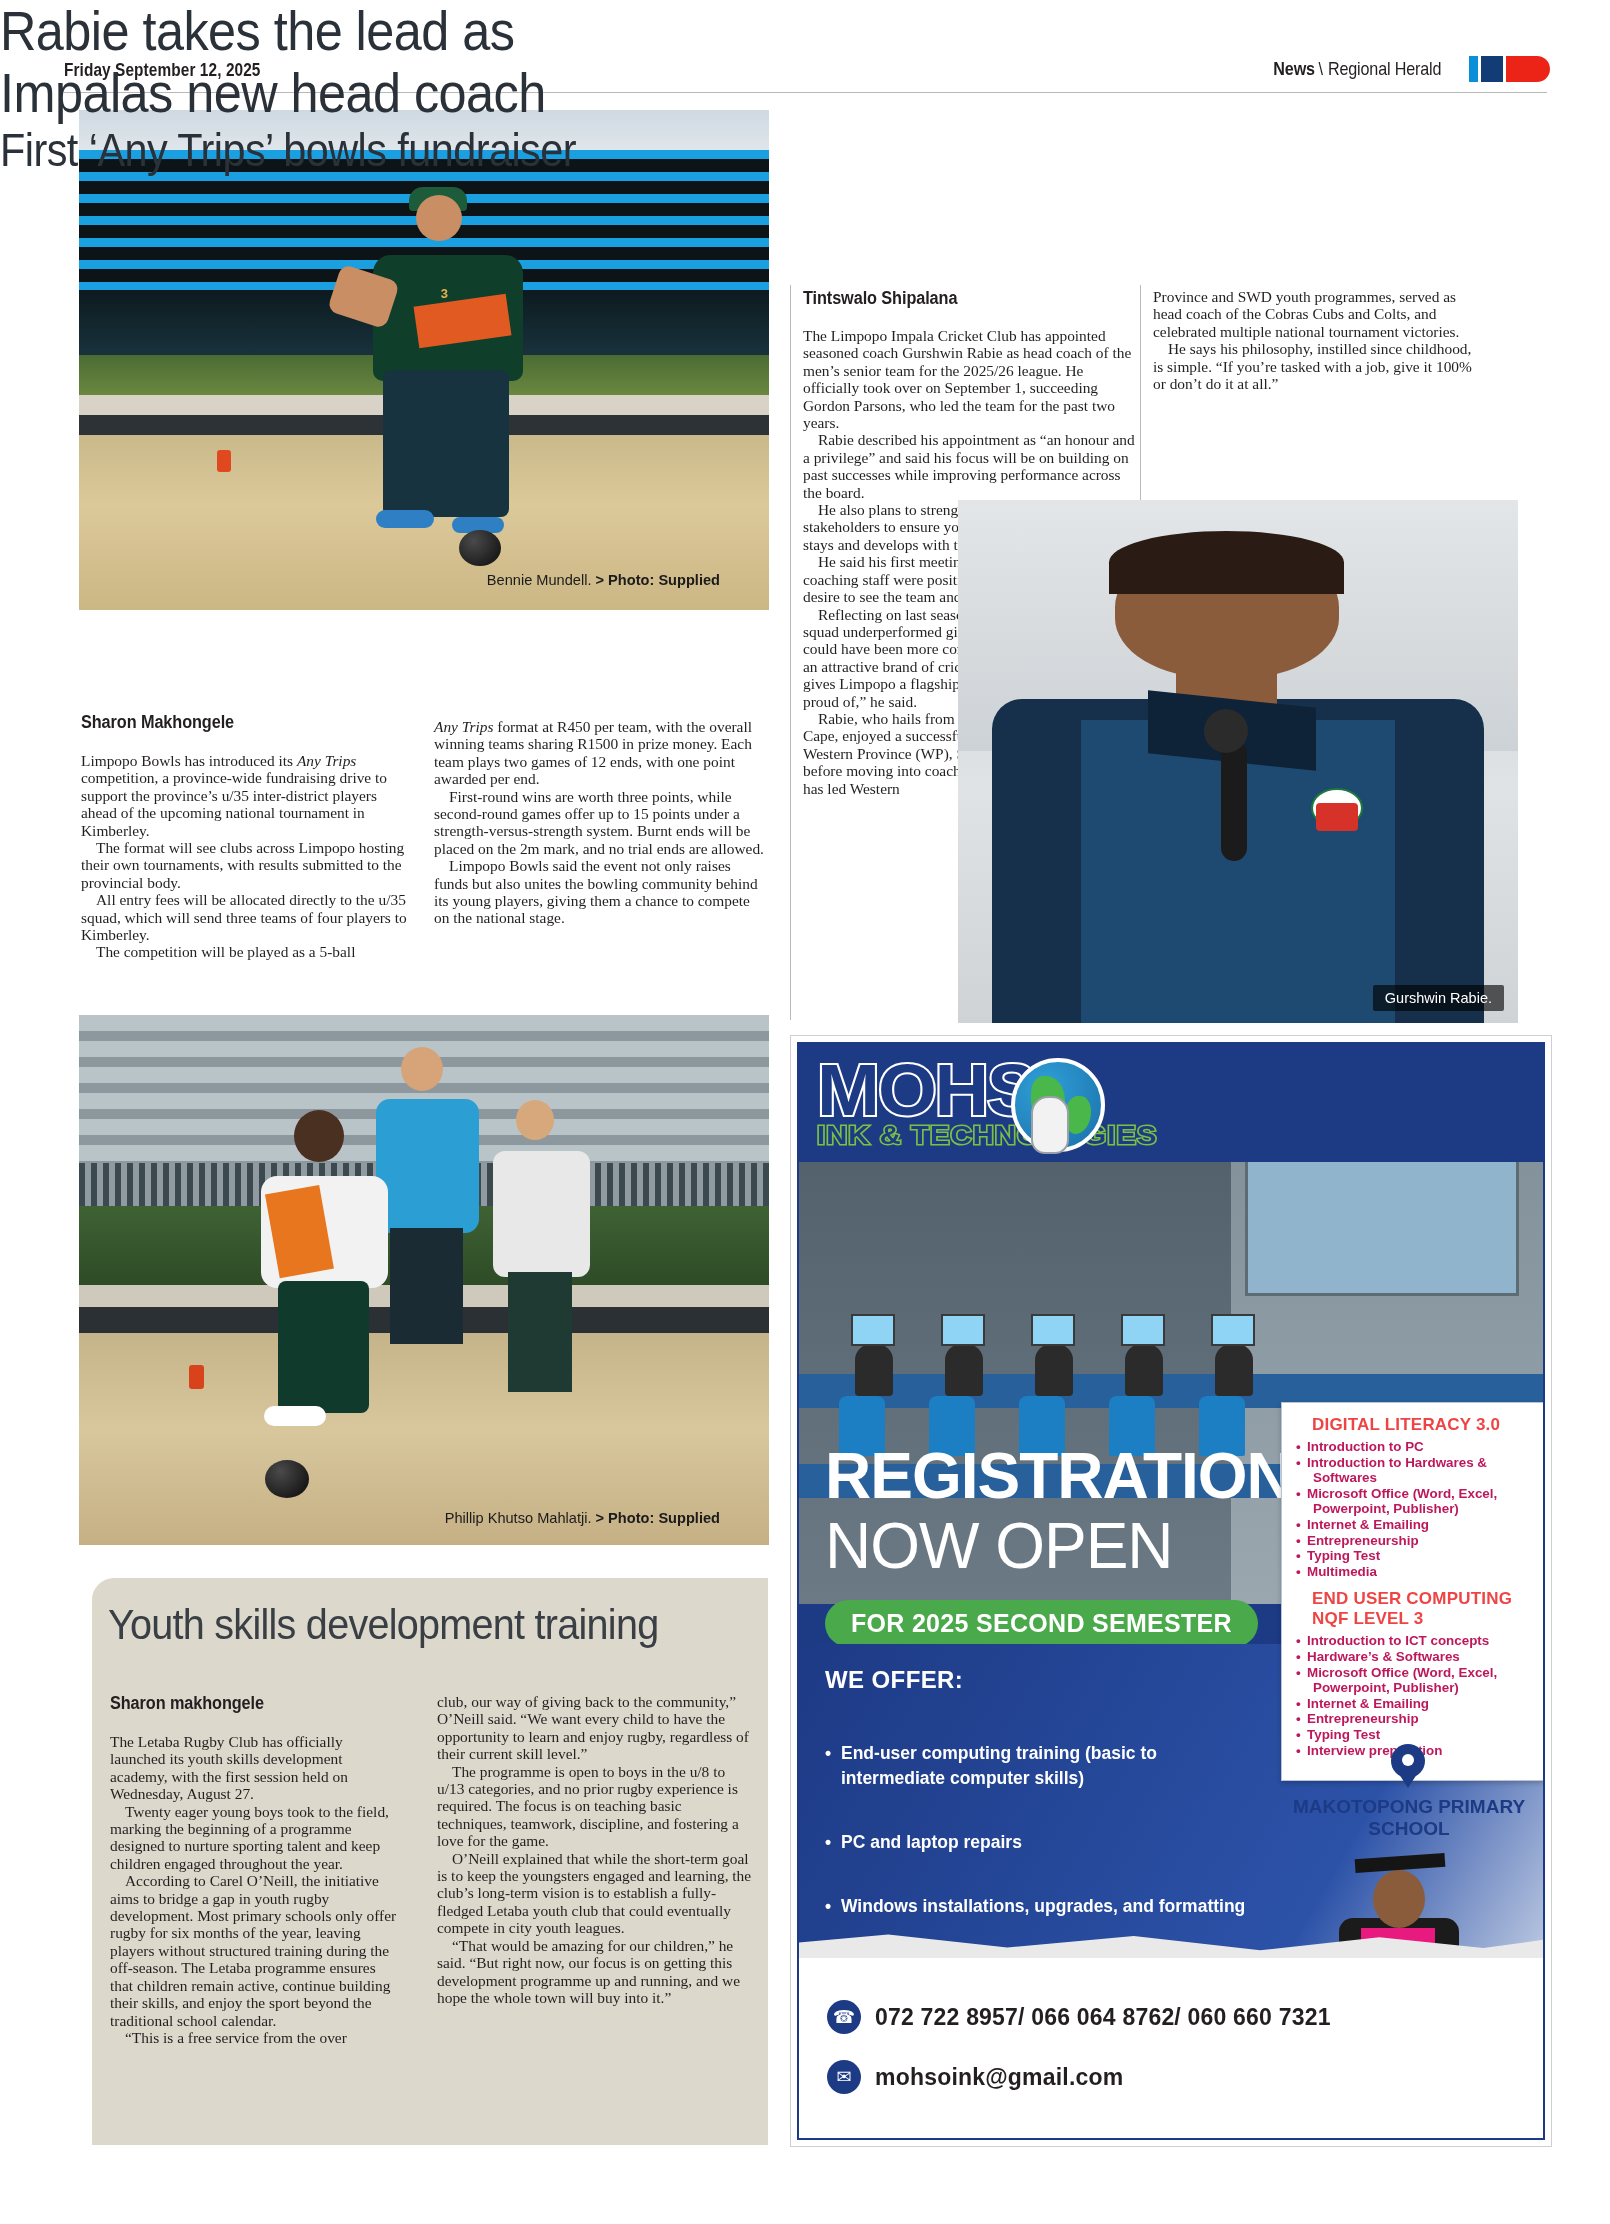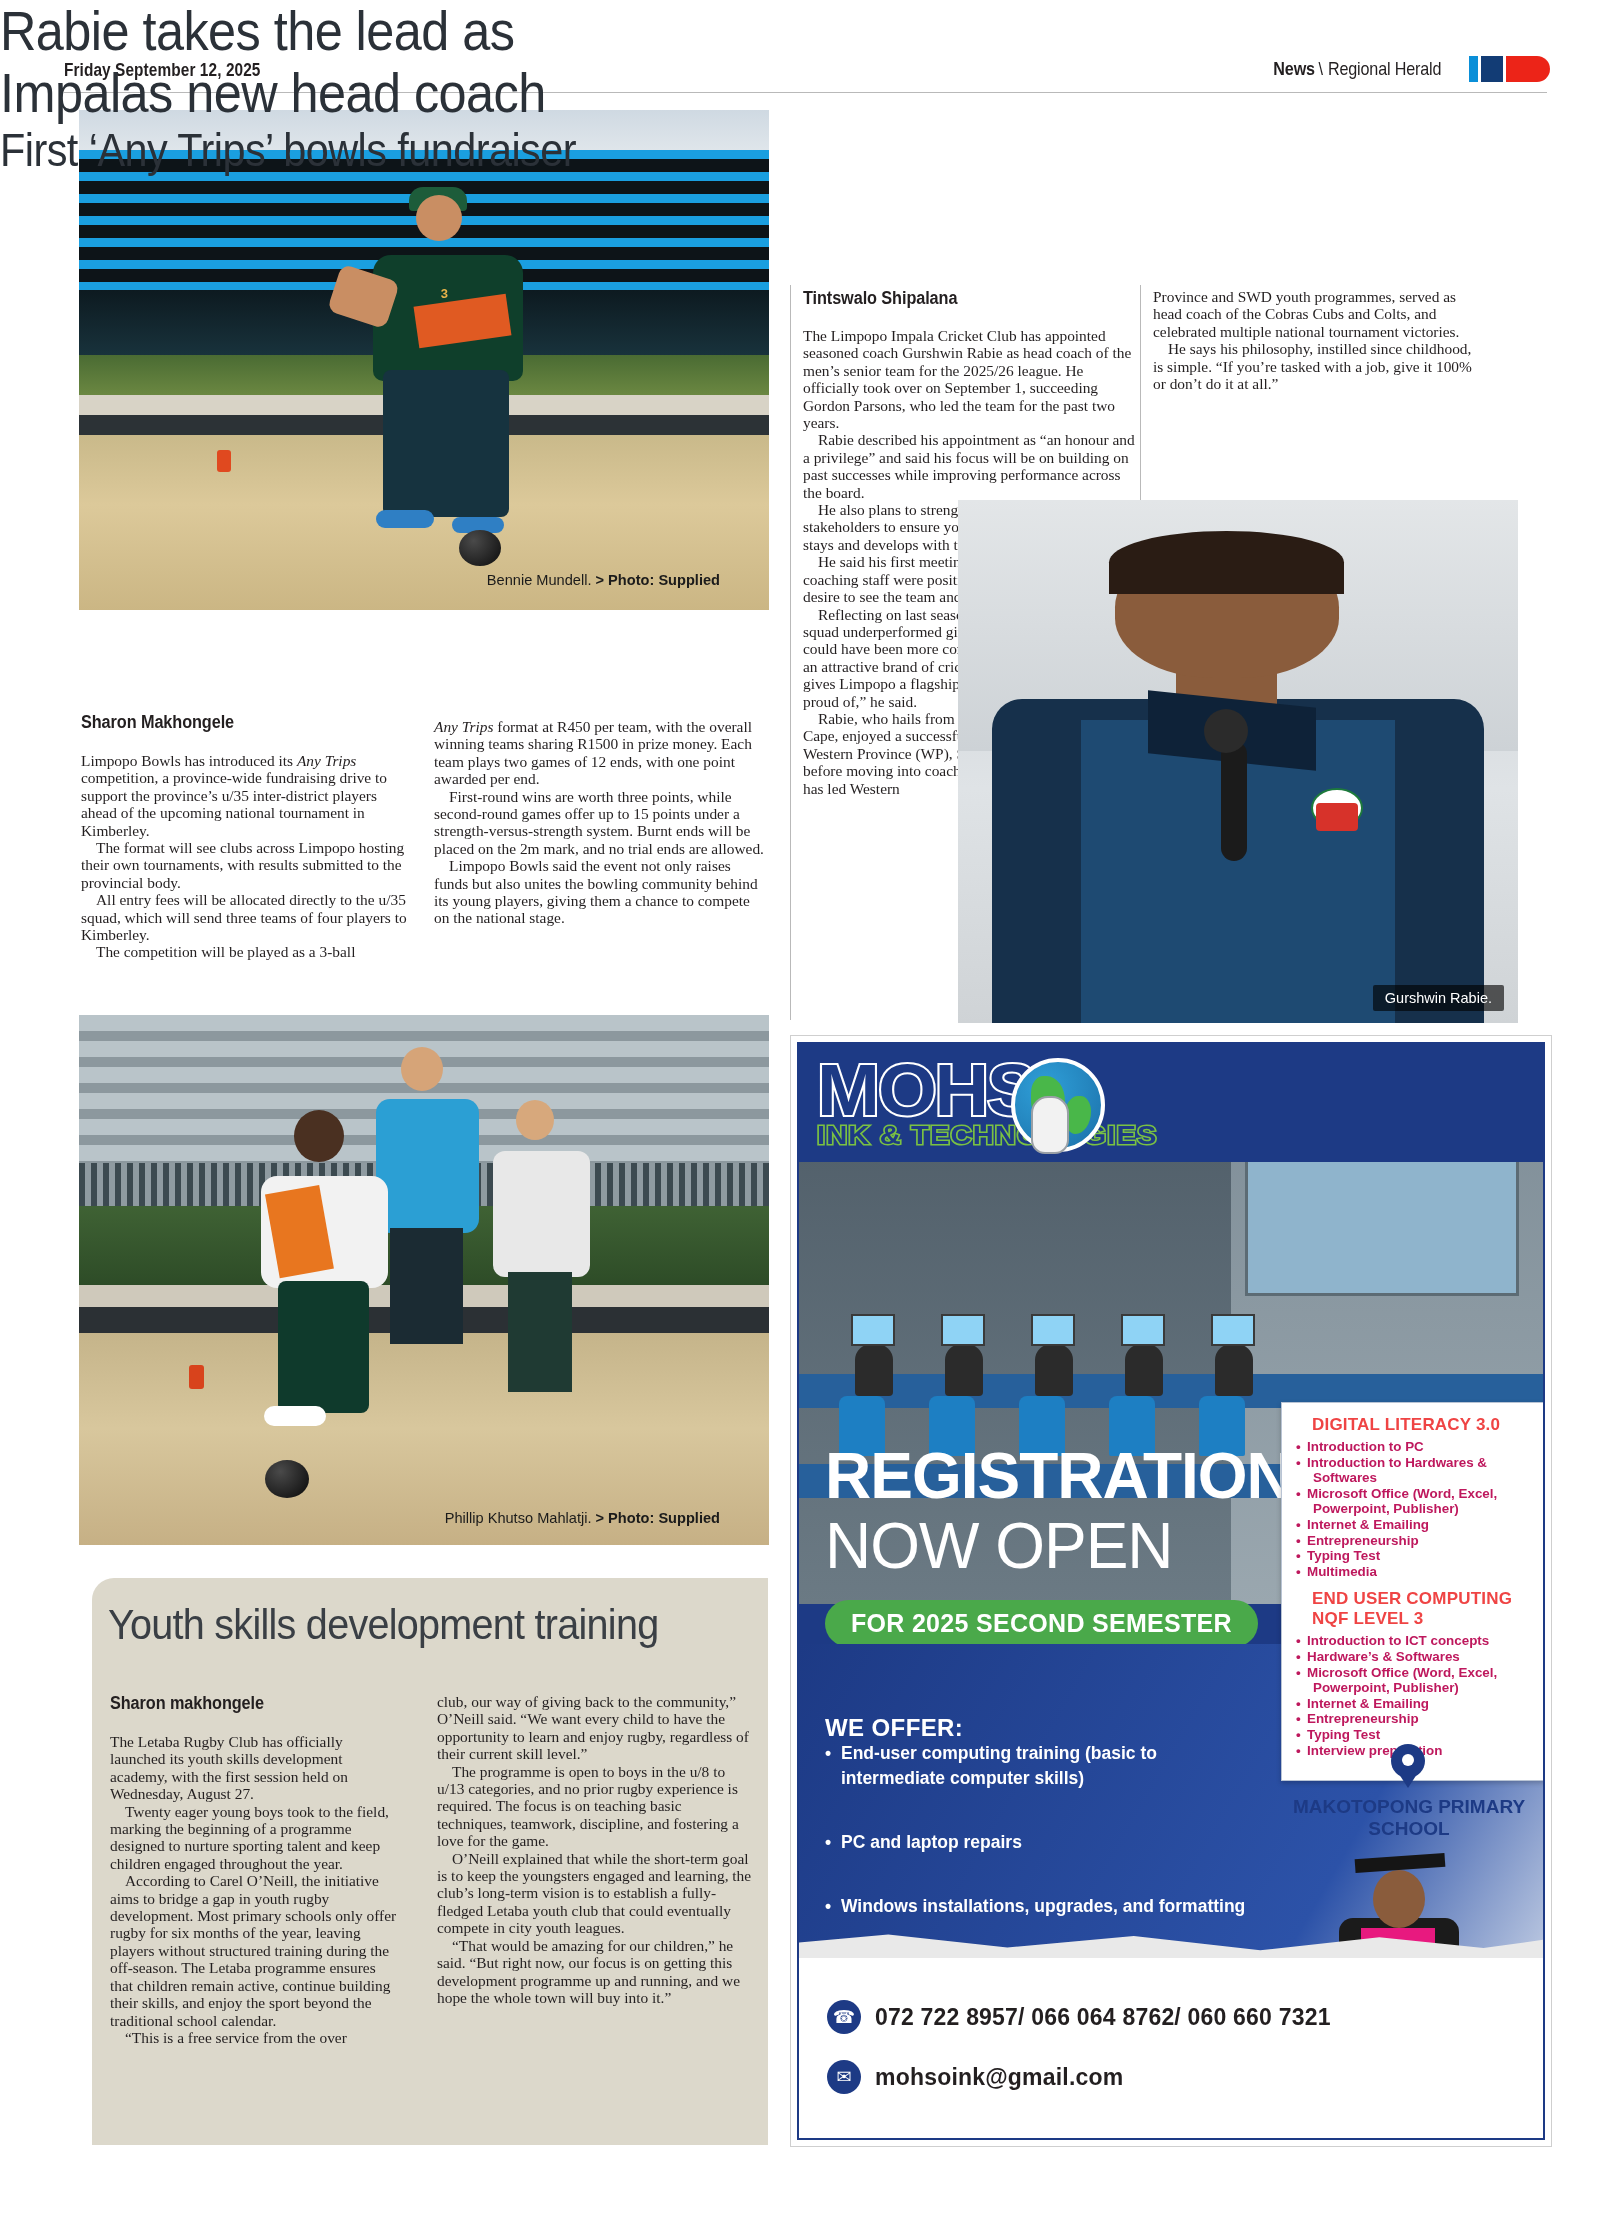--- a/index.html
+++ b/index.html
@@ -186,21 +186,21 @@
   .reg-1{font-size:64px;transform:scaleX(1.0);transform-origin:left top;}
   .reg-2{font-size:64px;font-weight:400;}
   .sem-badge{
     position:absolute;background:#4aa94a;color:#ffffff;border-radius:26px;
     font-family:"Liberation Sans Narrow","Liberation Sans",sans-serif;
     font-weight:700;font-size:25px;letter-spacing:.3px;
     padding:9px 26px;white-space:nowrap;
   }
   .we-offer-title{
     position:absolute;color:#ffffff;font-weight:700;font-size:24px;
-    font-family:"Liberation Sans Narrow","Liberation Sans",sans-serif;letter-spacing:.4px;margin-top:48px;
+    font-family:"Liberation Sans Narrow","Liberation Sans",sans-serif;letter-spacing:.4px;
   }
   .we-offer-list{
     position:absolute;color:#ffffff;font-size:17.5px;line-height:25px;font-weight:700;
     font-family:"Liberation Sans",sans-serif;width:440px;
   }
   .we-offer-list div{position:relative;padding-left:16px;margin-bottom:2px;margin-top:39px;}
   .we-offer-list div:before{content:"•";position:absolute;left:0;}
 
   .course-card{
     position:absolute;background:#ffffff;border:1px solid #b9c4d4;
@@ -332,21 +332,21 @@
   </div>
 
   <div class="headline" style="left:79px;top:630px;width:700px;font-size:46px;line-height:52px;">First ‘Any Trips’ bowls fundraiser</div>
 
   <div class="byline" style="position:absolute;left:81px;top:712px;">Sharon Makhongele</div>
 
   <div class="body-col" style="position:absolute;left:81px;top:752px;width:330px;">
     <p><span>Limpopo Bowls has introduced its </span><em>Any Trips</em><span> competition, a province-wide fundraising drive to support the province’s u/35 inter-district players ahead of the upcoming national tournament in Kimberley.</span></p>
     <p class="ind">The format will see clubs across Limpopo hosting their own tournaments, with results submitted to the provincial body.</p>
     <p class="ind">All entry fees will be allocated directly to the u/35 squad, which will send three teams of four players to Kimberley.</p>
-    <p class="ind">The competition will be played as a 3-ball</p>
+    <p class="ind">The competition will be played as a 5-ball</p>
   </div>
 
   <div class="body-col" style="position:absolute;left:434px;top:718px;width:330px;">
     <p><em>Any Trips</em><span> format at R450 per team, with the overall winning teams sharing R1500 in prize money. Each team plays two games of 12 ends, with one point awarded per end.</span></p>
     <p class="ind">First-round wins are worth three points, while second-round games offer up to 15 points under a strength-versus-strength system. Burnt ends will be placed on the 2m mark, and no trial ends are allowed.</p>
     <p class="ind">Limpopo Bowls said the event not only raises funds but also unites the bowling community behind its young players, giving them a chance to compete on the national stage.</p>
   </div>
 
   <div class="photo" style="left:79px;top:1015px;width:690px;height:530px;">
     <div class="ph2-stand"></div>

